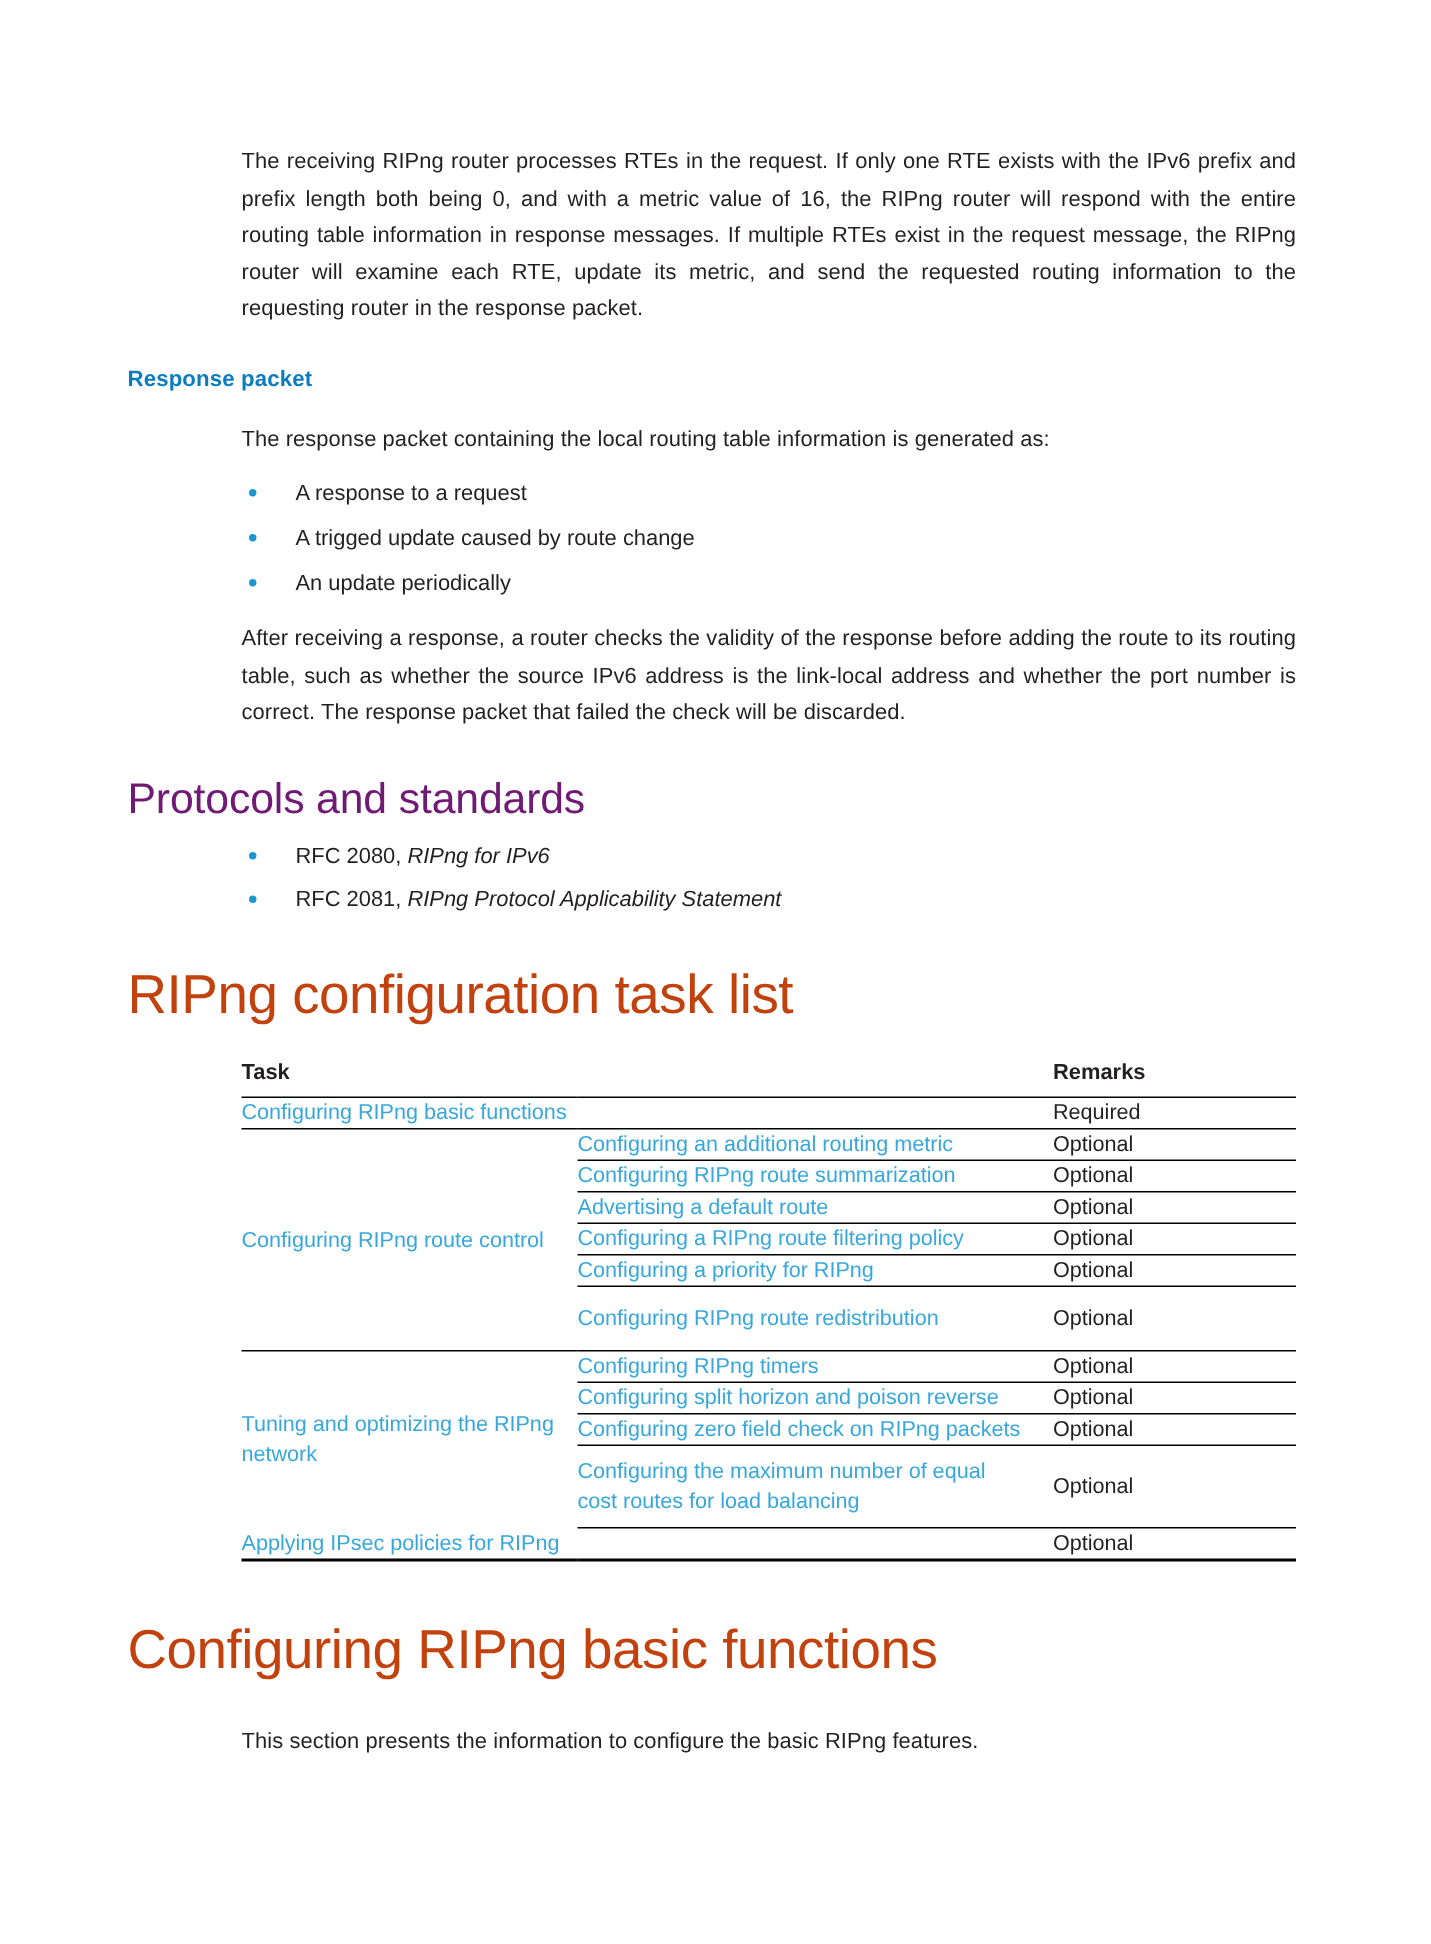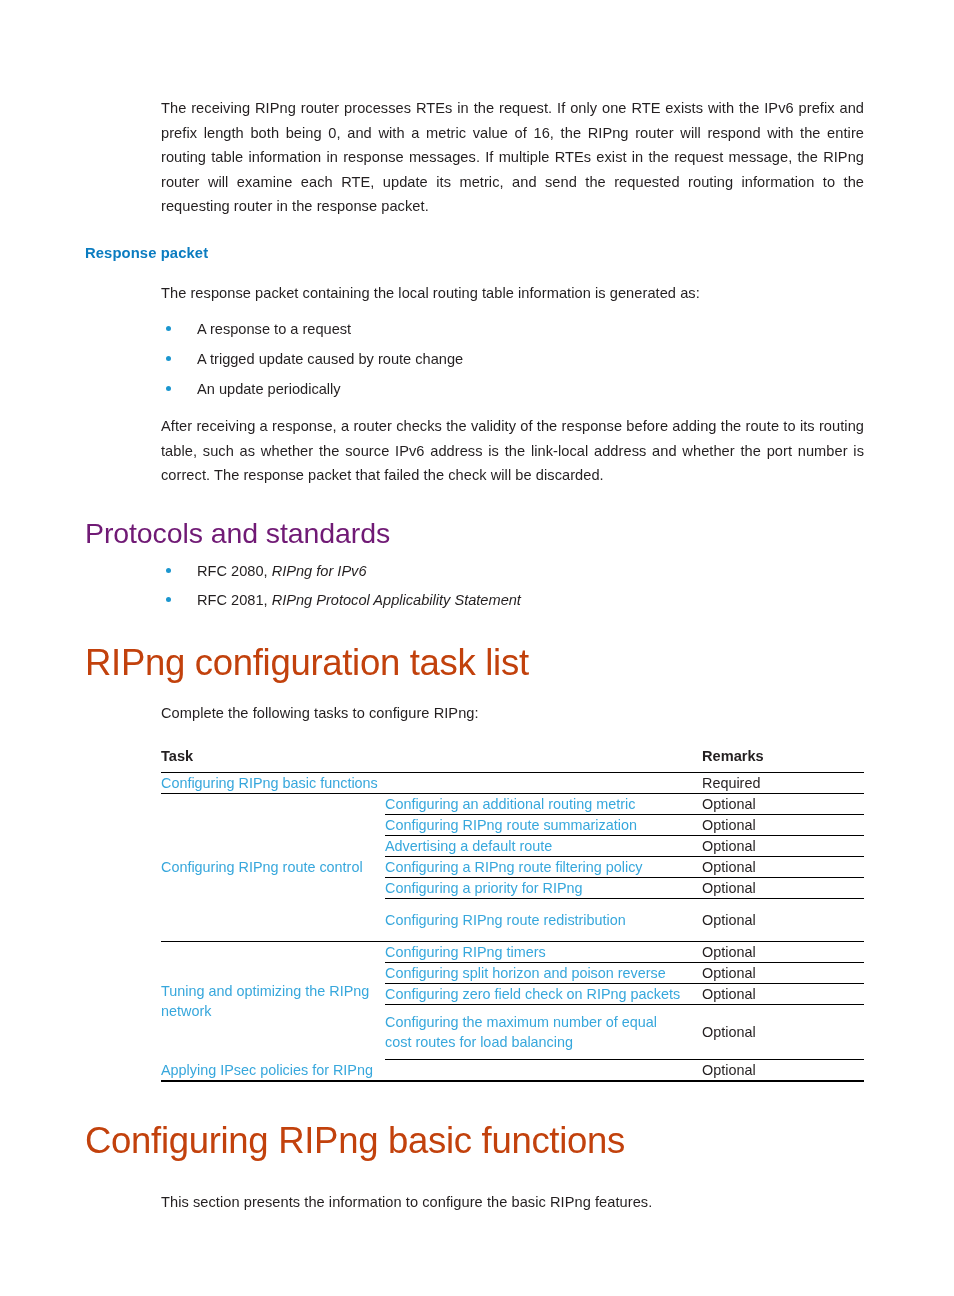--- a/index.html
+++ b/index.html
@@ -191,21 +191,20 @@
         <span>RFC 2080, </span><i>RIPng for IPv6</i>
       </li>
       <li>
         <span class="dot"></span>
         <span>RFC 2081, </span><i>RIPng Protocol Applicability Statement</i>
       </li>
     </ul>
 
     <h1 class="h1">RIPng configuration task list</h1>
 
-    <p class="body nojust" style="margin-top:16px">Complete the following tasks to configure RIPng:</p>
 
     <table class="tasks">
       <colgroup>
         <col class="c1">
           <col class="c2">
           <col class="c3">
       </colgroup>
       <thead>
         <tr>
           <th colspan="2">Task</th>

